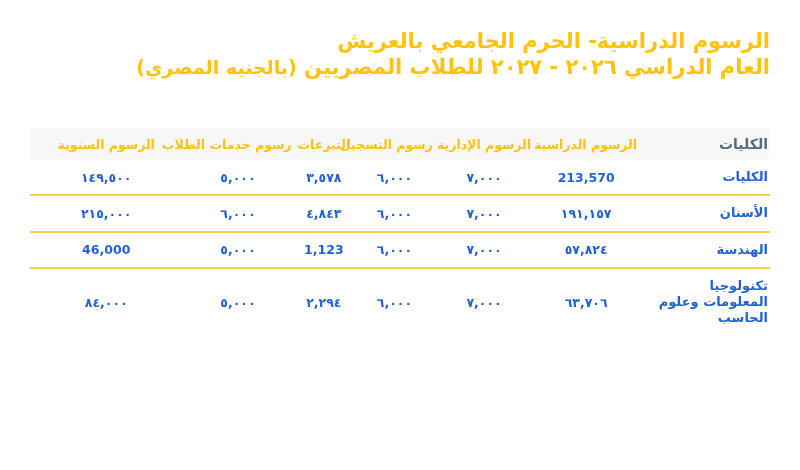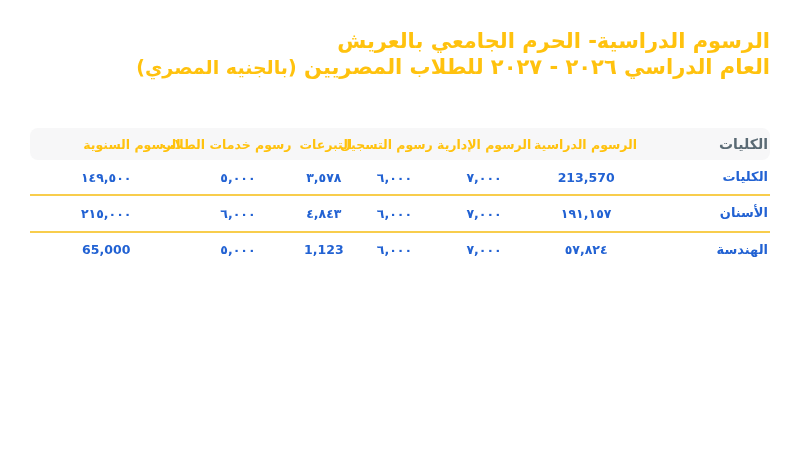--- a/index.html
+++ b/index.html
@@ -41,21 +41,21 @@
     width: 100%;
     border-collapse: collapse;
     table-layout: fixed;
     margin-top: 48px;
   }
   thead th {
     background: #F7F7F8;
     color: #FFC20E;
     font-weight: bold;
     font-size: 12.5px;
-    text-align: right;
+    text-align: center;
     padding: 8px 2px;
     white-space: nowrap;
   }
   thead th.colleges-header {
     color: #5A6A74;
     text-align: right;
     padding-left: 2px;
     font-size: 14px;
   }
   thead th:first-child {
@@ -131,18 +131,27 @@
         <td>٦,٠٠٠</td>
         <td>٢١٥,٠٠٠</td>
       </tr>
       <tr>
         <td class="college-cell">الهندسة</td>
         <td>٥٧,٨٢٤</td>
         <td>٧,٠٠٠</td>
         <td>٦,٠٠٠</td>
         <td>1,123</td>
         <td>٥,٠٠٠</td>
-        <td>65,000</td>
+        <td>46,000</td>
+      </tr>
+      <tr>
+        <td class="college-cell">تكنولوجيا المعلومات وعلوم الحاسب</td>
+        <td>٦٣,٧٠٦</td>
+        <td>٧,٠٠٠</td>
+        <td>٦,٠٠٠</td>
+        <td>٢,٢٩٤</td>
+        <td>٥,٠٠٠</td>
+        <td>٨٤,٠٠٠</td>
       </tr>
     </tbody>
   </table>
 
 </div>
 
 </body></html>

